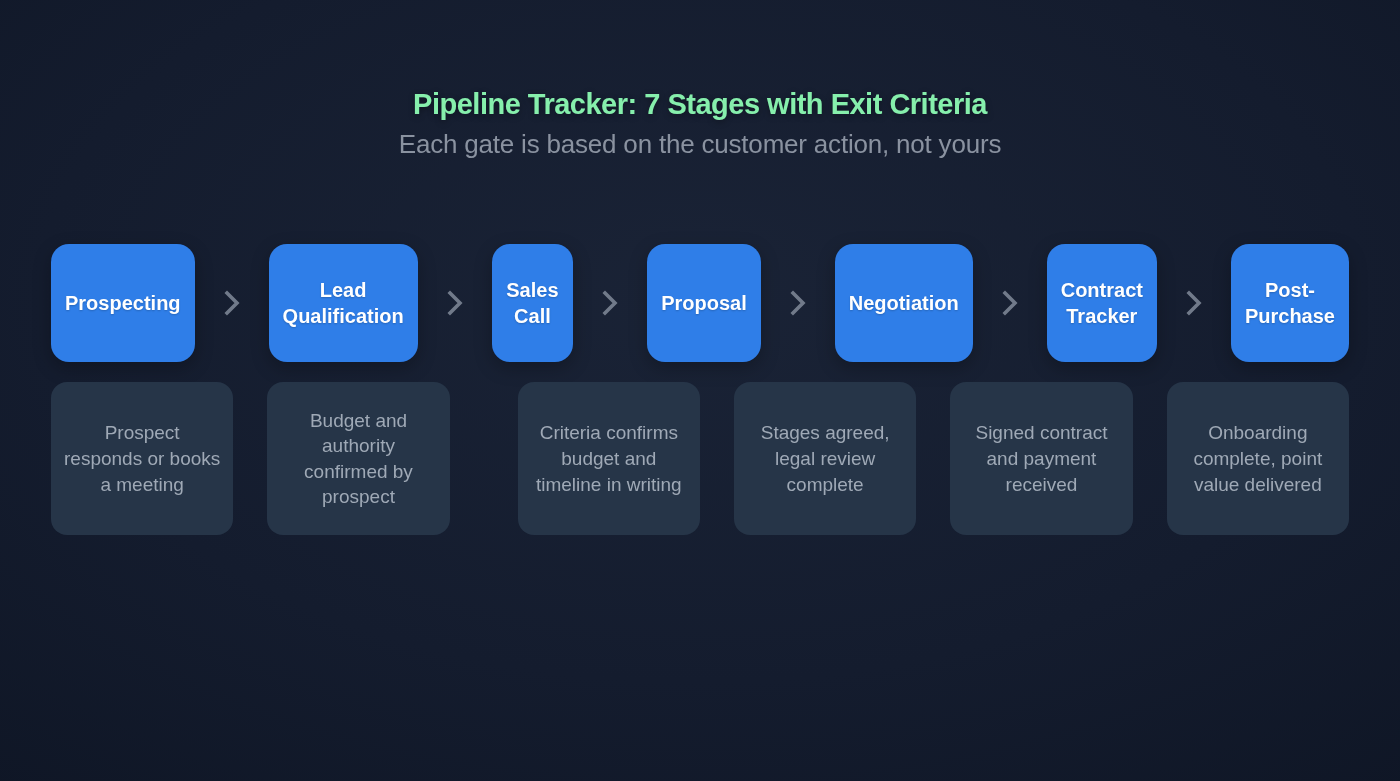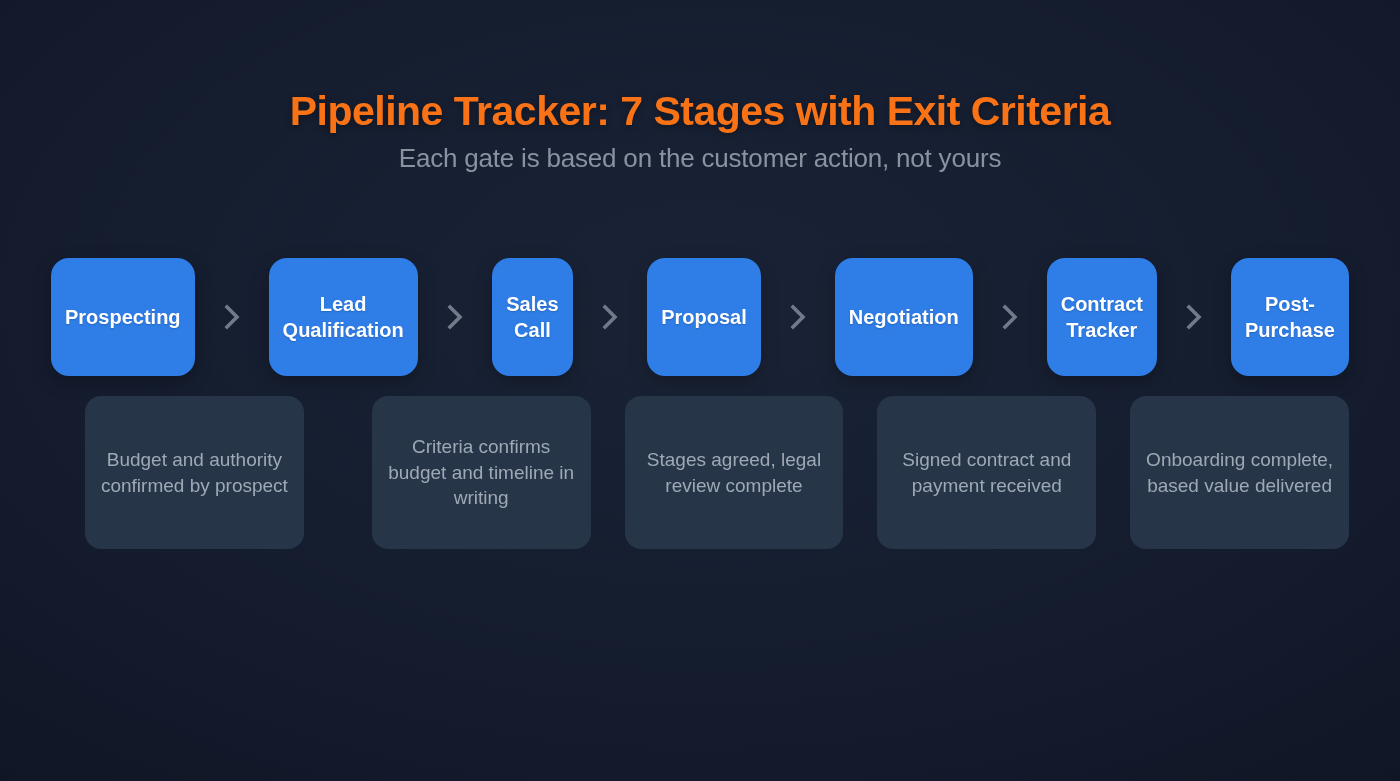--- a/index.html
+++ b/index.html
@@ -17,22 +17,22 @@
   .slide {
     width: 1400px;
     height: 781px;
     position: relative;
   }
   .header {
     padding-top: 88px;
     text-align: center;
   }
   .title {
-    color: #f97316;
-    font-size: 41px;
+    color: #86efac;
+    font-size: 29px;
     font-weight: 700;
     letter-spacing: -0.5px;
     line-height: 1.15;
     text-shadow: 0 2px 6px rgba(0,0,0,0.35);
   }
   .subtitle {
     margin-top: 8px;
     color: #8a92a0;
     font-size: 26px;
     font-weight: 400;
@@ -149,37 +149,40 @@
         <svg class="chev" width="20" height="32" viewBox="0 0 20 32">
             <polyline points="5,6 15,16 5,26" fill="none" stroke="#717a8a" stroke-width="3.6" stroke-linecap="square"></polyline>
           </svg>
       </div>
       <div class="stage-box">
         <div class="stage-label">Post-Purchase</div>
       </div>
     </div>
 
     <div class="row criteria-row">
+      <div class="criteria-box">
+        <div class="criteria-text">Prospect responds or books a meeting</div>
+      </div>
       <div class="spacer-cell"></div>
       <div class="criteria-box">
         <div class="criteria-text">Budget and authority confirmed by prospect</div>
       </div>
       <div class="spacer-cell"></div>
       <div class="spacer-cell"></div>
       <div class="criteria-box">
         <div class="criteria-text">Criteria confirms budget and timeline in writing</div>
       </div>
       <div class="spacer-cell"></div>
       <div class="criteria-box">
         <div class="criteria-text">Stages agreed, legal review complete</div>
       </div>
       <div class="spacer-cell"></div>
       <div class="criteria-box">
         <div class="criteria-text">Signed contract and payment received</div>
       </div>
       <div class="spacer-cell"></div>
       <div class="criteria-box">
-        <div class="criteria-text">Onboarding complete, based value delivered</div>
+        <div class="criteria-text">Onboarding complete, point value delivered</div>
       </div>
     </div>
 
   </div>
 </div>
 
 </body></html>

